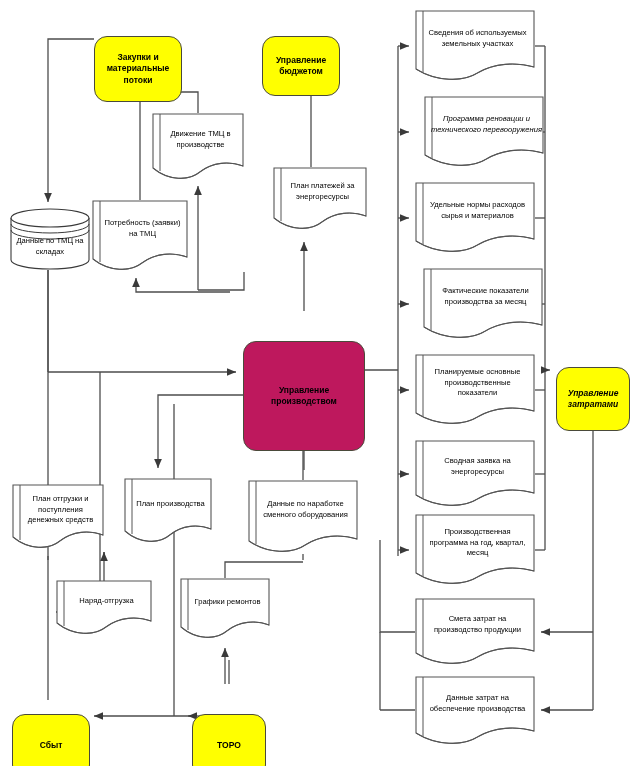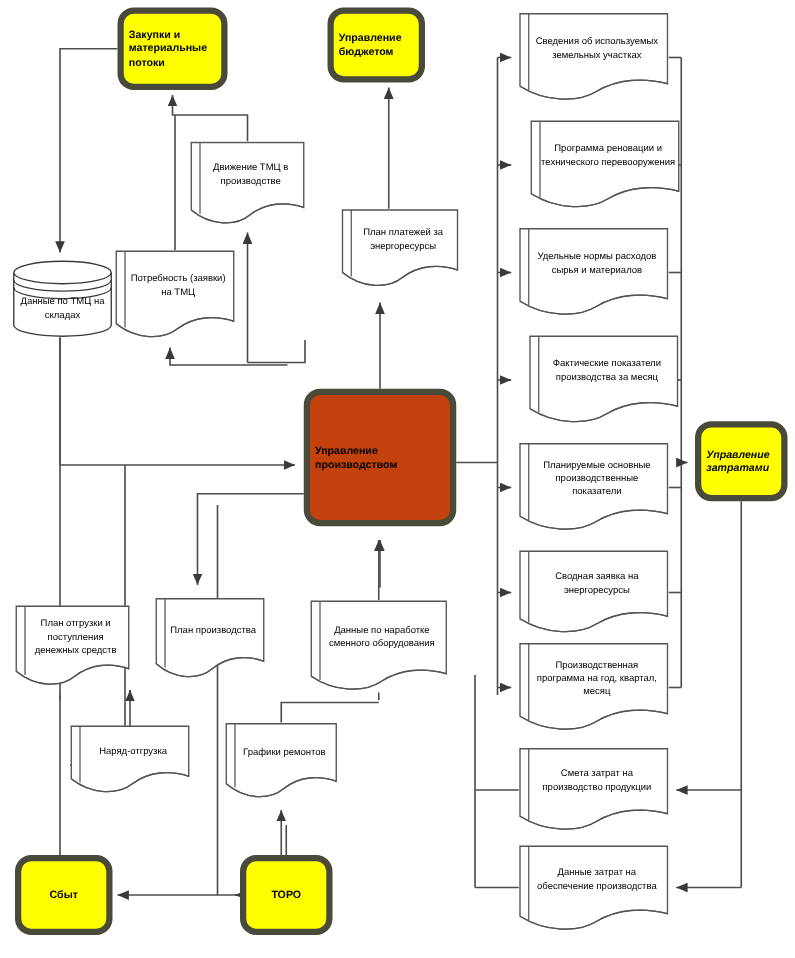--- a/index.html
+++ b/index.html
@@ -18,32 +18,34 @@
   #wires{
     position:absolute;
     left:0;top:0;
     width:636px;height:766px;
     pointer-events:none;
   }
   
   .proc{
     position:absolute;
     background:#FFFF00;
-    border:5px solid #15803d;
+    border:1px solid #15803d;
     border-radius:13px;
     box-sizing:border-box;
     display:flex;
     align-items:center;
     justify-content:center;
+    text-align:center;
     font-weight:bold;
     font-size:8.5px;
     line-height:1.35;
     color:#000;
     padding:2px 4px;
     z-index:3;
+    margin-top:30px;
   }
   
   .doc{
     position:absolute;
     box-sizing:border-box;
     z-index:2;
   }
   .doc svg{position:absolute;left:0;top:0;width:100%;height:100%;}
   .doc .dtxt{
     position:absolute;
@@ -171,21 +173,21 @@
       <path d="M380,556 L380,540"></path>
 
       <path d="M304,470 L304,432" marker-end="url(#ah)"></path>
 
     </g>
   </svg>
 
   <div id="nodes">
       <div class="proc" style="left: 94px; top: 6px; width: 88px; height: 66px; background: rgb(255, 255, 0); border-color: rgb(74, 74, 58);">Закупки и материальные потоки</div>
       <div class="proc" style="left: 262px; top: 6px; width: 78px; height: 60px; background: rgb(255, 255, 0); border-color: rgb(74, 74, 58);">Управление бюджетом</div>
-      <div class="proc" style="left: 243px; top: 311px; width: 122px; height: 110px; background: #c2410c; border-color: rgb(74, 74, 58);">Управление производством</div>
+      <div class="proc" style="left: 243px; top: 311px; width: 122px; height: 110px; background: #be185d; border-color: rgb(74, 74, 58);">Управление производством</div>
       <div class="proc" style="left: 556px; top: 337px; width: 74px; height: 64px; background: rgb(255, 255, 0); border-color: rgb(74, 74, 58); font-style: italic;">Управление затратами</div>
       <div class="proc" style="left: 12px; top: 684px; width: 78px; height: 64px; background: rgb(255, 255, 0); border-color: rgb(74, 74, 58);">Сбыт</div>
       <div class="proc" style="left: 192px; top: 684px; width: 74px; height: 64px; background: rgb(255, 255, 0); border-color: rgb(74, 74, 58);">ТОРО</div>
       <div class="doc" style="left: 152px; top: 113px; width: 92px; height: 68px;">
         <svg viewBox="0 0 92 68" xmlns="http://www.w3.org/2000/svg">
           <path d="M1,1 L91,1 L91,53 C 77.28,48 60.720000000000006,49 47.84,59 C 36.800000000000004,68 16.56,68 1,55 Z" fill="#ffffff" stroke="#555555" stroke-width="1.1"></path>
           <path d="M8,1 L8,58" fill="none" stroke="#555555" stroke-width="1"></path>
           <path d="M1,55 C 16.56,68 36.800000000000004,68 47.84,59 C 60.720000000000006,49 77.28,48 91,53" fill="none" stroke="#555555" stroke-width="1"></path>
         </svg>
         <div class="dtxt">Движение ТМЦ в производстве</div>
@@ -207,21 +209,21 @@
         <div class="dtxt">План платежей за энергоресурсы</div>
       </div>
       <div class="doc" style="left: 415px; top: 10px; width: 120px; height: 72px;">
         <svg viewBox="0 0 120 72" xmlns="http://www.w3.org/2000/svg">
           <path d="M1,1 L119,1 L119,57 C 100.8,52 79.2,53 62.400000000000006,63 C 48,72 21.599999999999998,72 1,59 Z" fill="#ffffff" stroke="#555555" stroke-width="1.1"></path>
           <path d="M8,1 L8,62" fill="none" stroke="#555555" stroke-width="1"></path>
           <path d="M1,59 C 21.599999999999998,72 48,72 62.400000000000006,63 C 79.2,53 100.8,52 119,57" fill="none" stroke="#555555" stroke-width="1"></path>
         </svg>
         <div class="dtxt">Сведения об используемых земельных участках</div>
       </div>
-      <div class="doc" style="left: 415px; top: 96px; width: 138px; height: 72px;">
+      <div class="doc" style="left: 415px; top: 96px; width: 138px; height: 72px; font-style: italic;">
         <svg viewBox="0 0 120 72" xmlns="http://www.w3.org/2000/svg">
           <path d="M1,1 L119,1 L119,57 C 100.8,52 79.2,53 62.400000000000006,63 C 48,72 21.599999999999998,72 1,59 Z" fill="#ffffff" stroke="#555555" stroke-width="1.1"></path>
           <path d="M8,1 L8,62" fill="none" stroke="#555555" stroke-width="1"></path>
           <path d="M1,59 C 21.599999999999998,72 48,72 62.400000000000006,63 C 79.2,53 100.8,52 119,57" fill="none" stroke="#555555" stroke-width="1"></path>
         </svg>
         <div class="dtxt">Программа реновации и технического перевооружения</div>
       </div>
       <div class="doc" style="left: 415px; top: 182px; width: 120px; height: 72px;">
         <svg viewBox="0 0 120 72" xmlns="http://www.w3.org/2000/svg">
           <path d="M1,1 L119,1 L119,57 C 100.8,52 79.2,53 62.400000000000006,63 C 48,72 21.599999999999998,72 1,59 Z" fill="#ffffff" stroke="#555555" stroke-width="1.1"></path>

